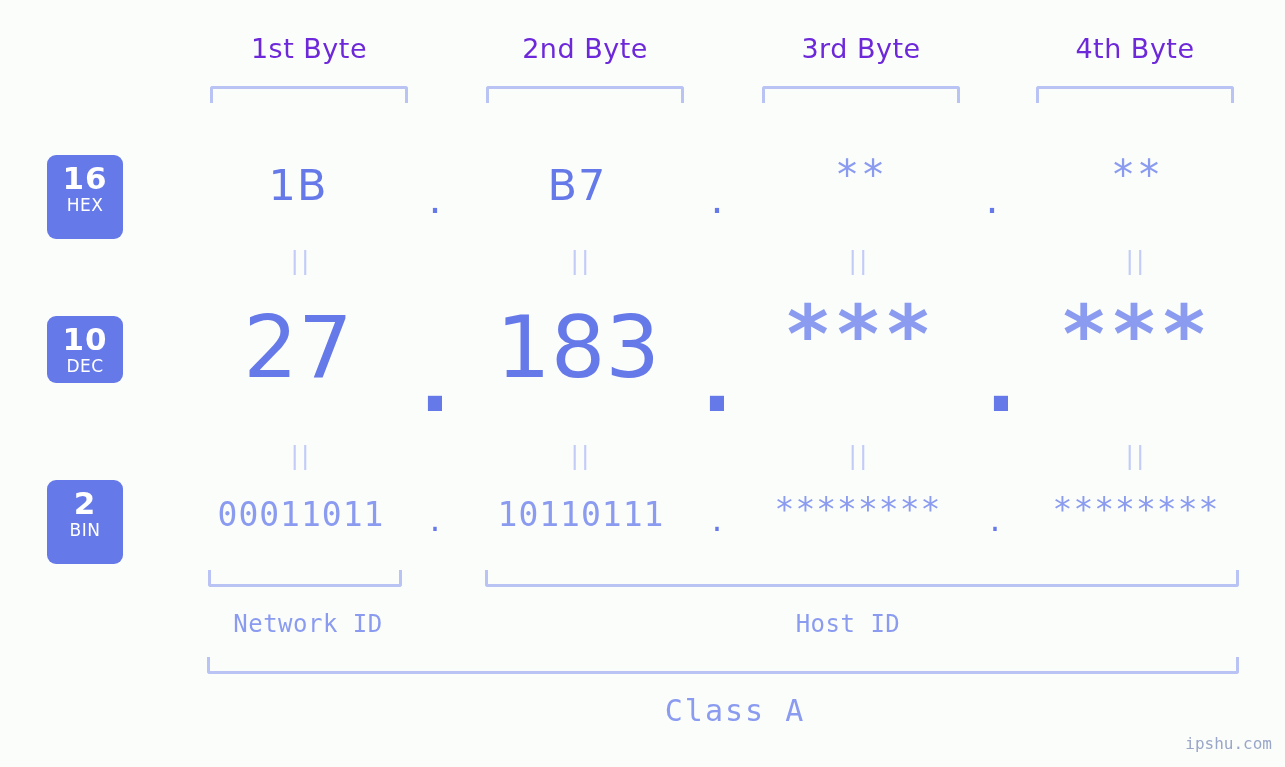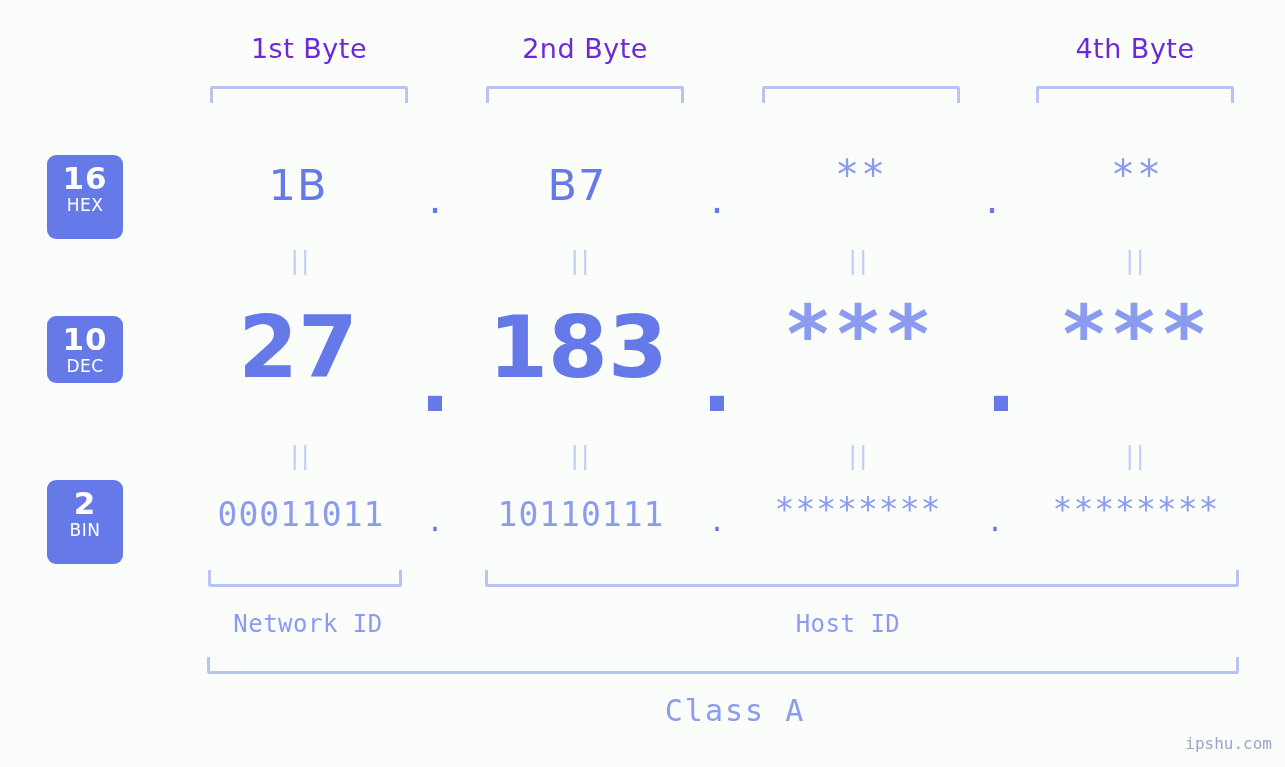--- a/index.html
+++ b/index.html
@@ -119,21 +119,21 @@
     text-align: center;
     letter-spacing: 2px;
     font-family: "DejaVu Sans", sans-serif;
   }
 
   
   .dec-val {
     position: absolute;
     top: 297px;
     font-size: 86px;
-    font-weight: bold;
+    font-weight: normal;
     color: #6679e8;
     text-align: center;
     letter-spacing: 0px;
     font-family: "DejaVu Sans", sans-serif;
   }
   .dec-star {
     position: absolute;
     top: 288px;
     font-size: 80px;
     font-weight: bold;
@@ -207,20 +207,21 @@
     letter-spacing: 0px;
   }
 </style>
 </head>
 <body>
 
 <div class="stage">
 
   <div class="byte-header" style="left:210px; width:198px;">1st Byte</div>
   <div class="byte-header" style="left:486px; width:198px;">2nd Byte</div>
+  <div class="byte-header" style="left:762px; width:198px;">3rd Byte</div>
   <div class="byte-header" style="left:1036px; width:198px;">4th Byte</div>
 
   <div class="top-bracket" style="left:210px; width:192px;"></div>
   <div class="top-bracket" style="left:486px; width:192px;"></div>
   <div class="top-bracket" style="left:762px; width:192px;"></div>
   <div class="top-bracket" style="left:1036px; width:192px;"></div>
 
   <div class="badge badge-hex">
     <span class="num">16</span>
     <span class="lbl">HEX</span>

